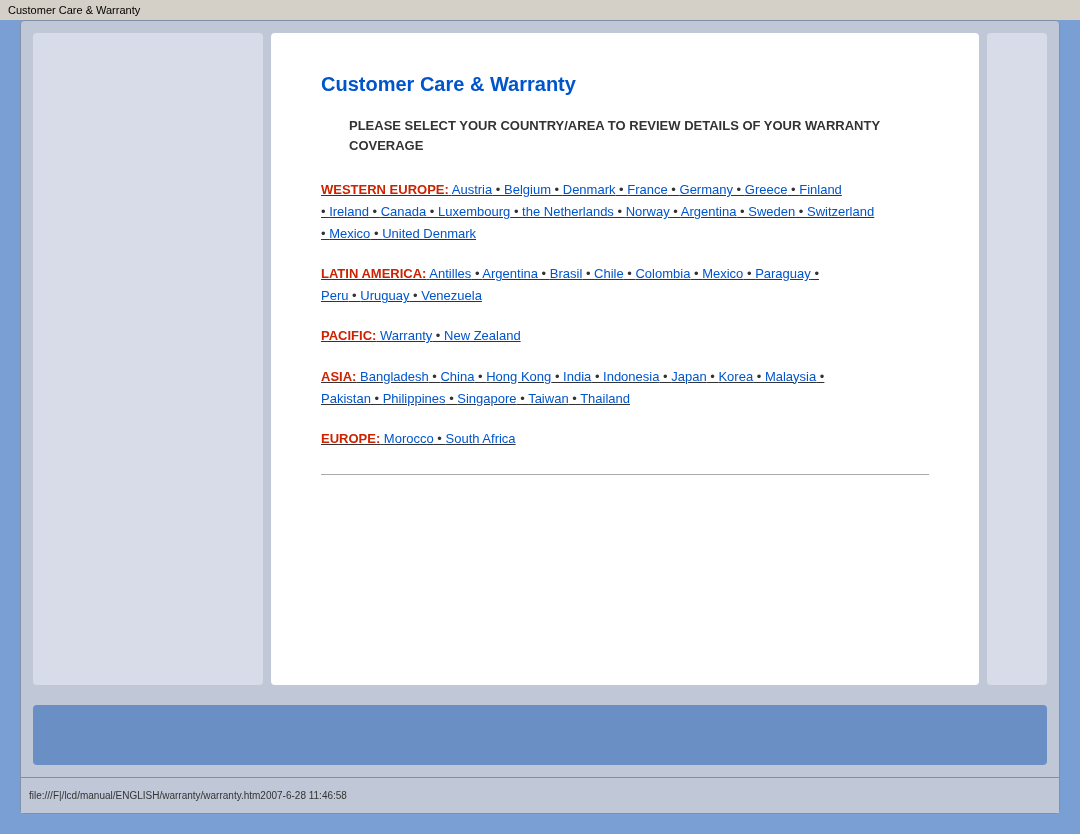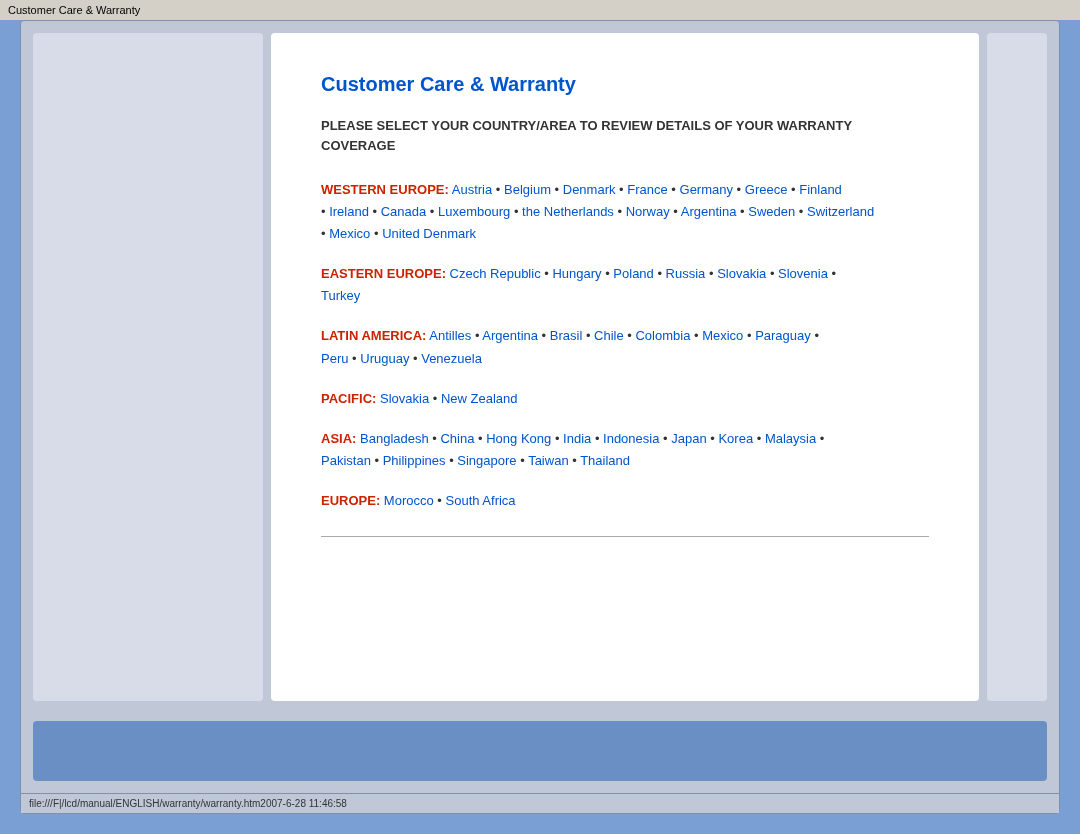--- a/index.html
+++ b/index.html
@@ -66,21 +66,21 @@
     }
 
     .right-panel {
       width: 60px;
       background: #d8dce8;
       border-radius: 4px;
       flex-shrink: 0;
     }
 
     .status-bar {
-      height: 20px;
+      height: 36px;
       background: #c0c8d8;
       border-top: 1px solid #8090a8;
       display: flex;
       align-items: center;
       padding-left: 8px;
       font-size: 10px;
       color: #333;
     }
 
     
@@ -91,27 +91,29 @@
       margin-bottom: 20px;
     }
 
     .intro-text {
       font-size: 13px;
       color: #333;
       font-weight: bold;
       text-transform: uppercase;
       margin-bottom: 24px;
       line-height: 1.5;
+      margin-left: 28px;
     }
 
     .region-block {
       margin-bottom: 18px;
       font-size: 13px;
       line-height: 1.7;
       color: #333;
+      text-decoration: underline;
     }
 
     .region-label {
       color: #cc2200;
       font-weight: bold;
     }
 
     .country-link {
       color: #0055cc;
       text-decoration: none;
@@ -164,49 +166,39 @@
         <a class="country-link">Luxembourg</a> •
         <a class="country-link">the Netherlands</a> •
         <a class="country-link">Norway</a> •
         <a class="country-link">Argentina</a> •
         <a class="country-link">Sweden</a> •
         <a class="country-link">Switzerland</a><br>
         • <a class="country-link">Mexico</a> •
         <a class="country-link">United Denmark</a>
       </div>
 
-      <div class="region-block">
-        <span class="region-label">EASTERN EUROPE:</span>
-        <a class="country-link"> Czech Republic</a> •
-        <a class="country-link">Hungary</a> •
-        <a class="country-link">Poland</a> •
-        <a class="country-link">Russia</a> •
-        <a class="country-link">Slovakia</a> •
-        <a class="country-link">Slovenia</a> •<br>
-        <a class="country-link">Turkey</a>
-      </div>
 
       <div class="region-block">
         <span class="region-label">LATIN AMERICA:</span>
         <a class="country-link"> Antilles</a> •
         <a class="country-link">Argentina</a> •
         <a class="country-link">Brasil</a> •
         <a class="country-link">Chile</a> •
         <a class="country-link">Colombia</a> •
         <a class="country-link">Mexico</a> •
         <a class="country-link">Paraguay</a> •<br>
         <a class="country-link">Peru</a> •
         <a class="country-link">Uruguay</a> •
         <a class="country-link">Venezuela</a>
       </div>
 
 
       <div class="region-block">
         <span class="region-label">PACIFIC:</span>
-        <a class="country-link"> Slovakia</a> •
+        <a class="country-link"> Warranty</a> •
         <a class="country-link">New Zealand</a>
       </div>
 
       <div class="region-block">
         <span class="region-label">ASIA:</span>
         <a class="country-link"> Bangladesh</a> •
         <a class="country-link">China</a> •
         <a class="country-link">Hong Kong</a> •
         <a class="country-link">India</a> •
         <a class="country-link">Indonesia</a> •

